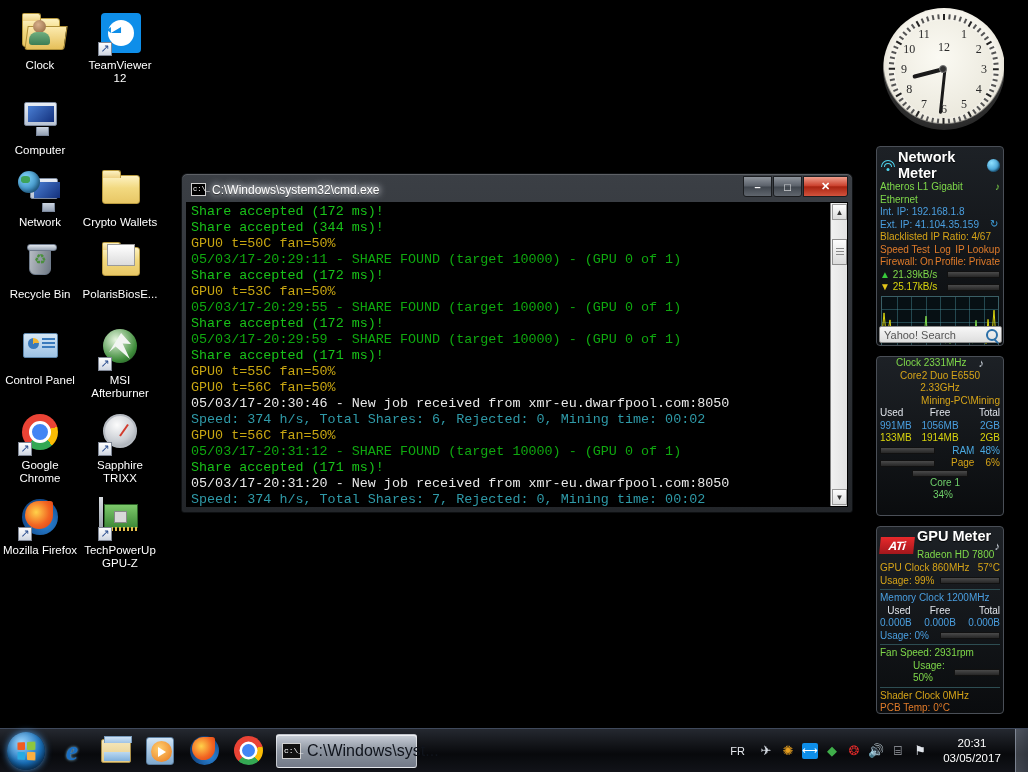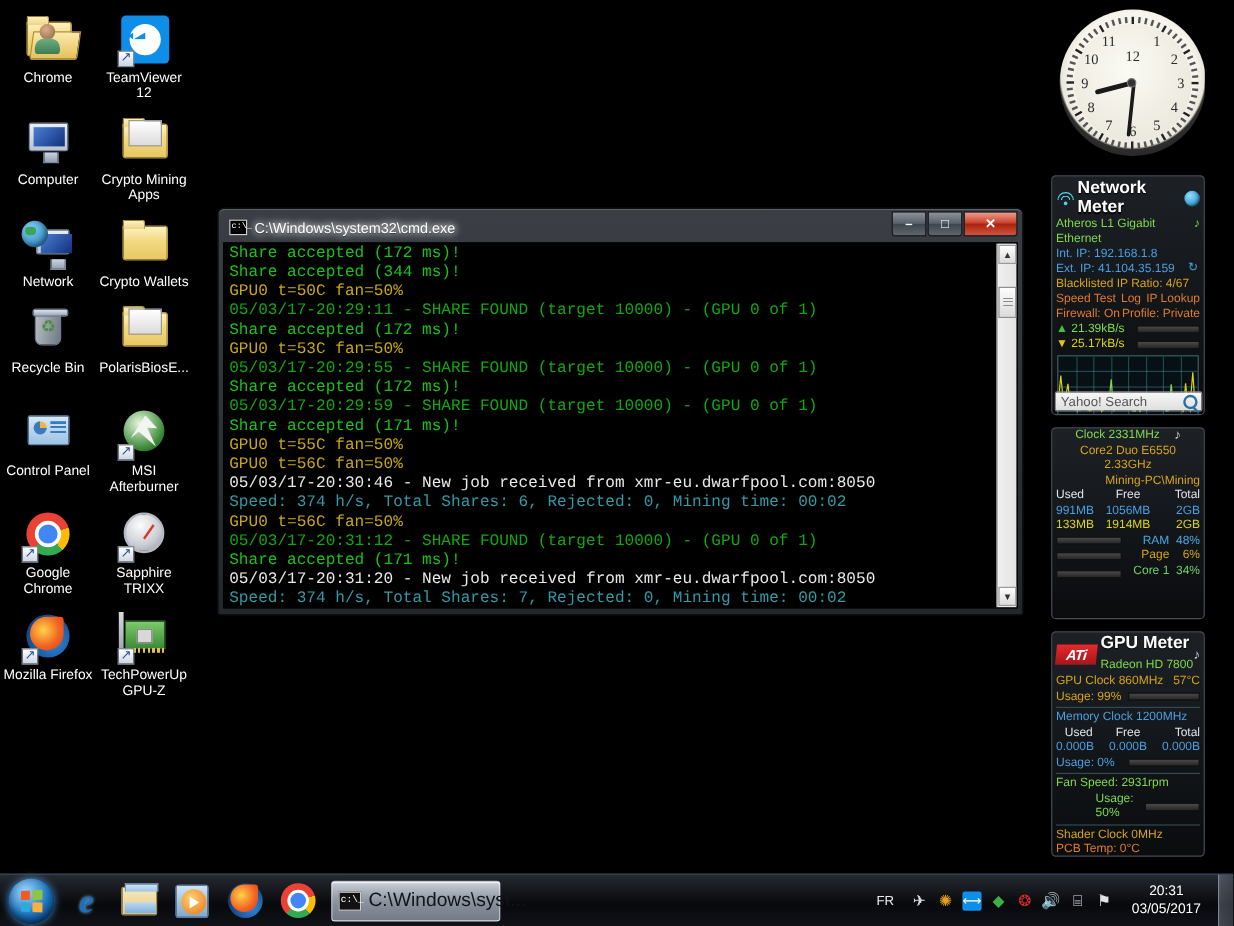--- a/index.html
+++ b/index.html
@@ -632,43 +632,37 @@
 
 <div id="desktop">
 
   <div id="icon-grid">
     <div class="icon-row">
       <div class="desk-icon">
         <span class="glyph">
           <span class="folder folder-open"></span>
             <span class="person"></span>
         </span>
-        <span class="label">Chrome</span>
+        <span class="label">Clock</span>
       </div>
       <div class="desk-icon">
         <span class="glyph">
           <span class="tv-icon"></span>
             <span class="tv-arrows"></span>
           <span class="shortcut-arrow">↗</span>
         </span>
         <span class="label">TeamViewer 12</span>
       </div>
     </div>
     <div class="icon-row">
       <div class="desk-icon">
         <span class="glyph">
             <span class="monitor"></span>
           </span>
         <span class="label">Computer</span>
-      </div>
-      <div class="desk-icon">
-        <span class="glyph">
-            <span class="folder folder-docs"></span>
-          </span>
-        <span class="label">Crypto Mining Apps</span>
       </div>
     </div>
     <div class="icon-row">
       <div class="desk-icon">
         <span class="glyph">
           <span class="globe"></span>
             <span class="monitor" style="left:14px;top:11px;width:28px;height:21px;"></span>
         </span>
         <span class="label">Network</span>
       </div>
@@ -948,21 +942,21 @@
         <div class="g-row" style="align-items: center;">
           <span class="bar-track" style="width:56px;"><span class="bar-fill" style="width:48%;background:#4aa8e0;"></span></span>
           <span style="color:#4aa8e0;width:40px;text-align:right;">RAM</span>
           <span style="color:#4aa8e0;width:26px;text-align:right;">48%</span>
         </div>
         <div class="g-row" style="align-items: center;">
           <span class="bar-track" style="width:56px;"><span class="bar-fill" style="width:6%;background:#d6a418;"></span></span>
           <span style="color:#d6a418;width:40px;text-align:right;">Page</span>
           <span style="color:#d6a418;width:26px;text-align:right;">6%</span>
         </div>
-        <div class="g-row" style="align-items: flex-end;">
+        <div class="g-row" style="align-items: center; flex-direction: column;">
           <span class="bar-track" style="width:56px;"><span class="bar-fill" style="width:34%;background:#6fd06a;"></span></span>
           <span style="color:#6fd06a;width:40px;text-align:right;">Core 1</span>
           <span style="color:#6fd06a;width:26px;text-align:right;">34%</span>
         </div>
       </div>
 
   </div>
 
   <div id="gadget-gpu" class="gadget">
     <div id="gpu-head">

